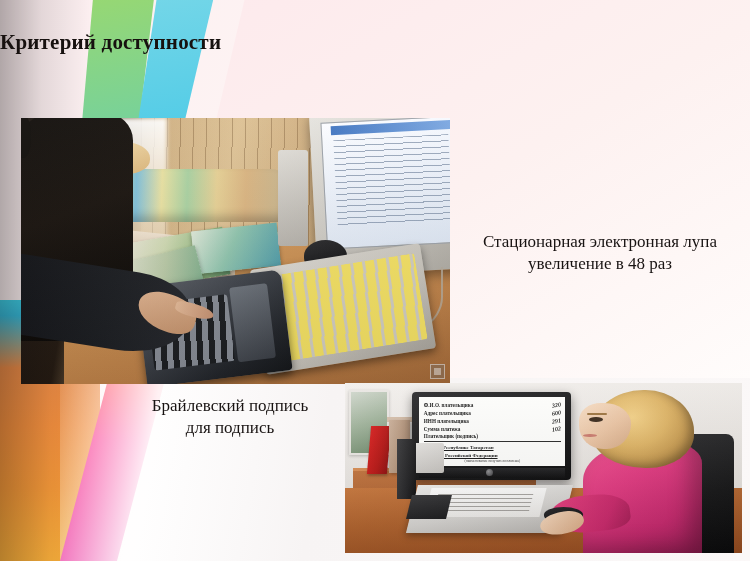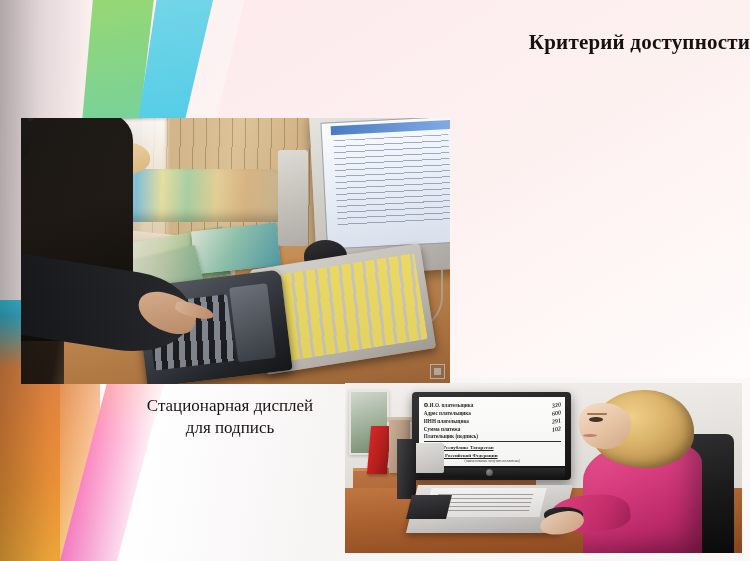--- a/index.html
+++ b/index.html
@@ -146,21 +146,21 @@
     height: 300px;
     background: linear-gradient(200deg, #ffffff 0%, #fffdfd 60%, #fdf7f7 100%);
   }
 
   
   .title {
     position: absolute;
     left: 0;
     right: 0;
     top: 30px;
-    text-align: right;
+    text-align: left;
     font-size: 21px;
     font-weight: bold;
     color: #17110f;
     letter-spacing: 0.2px;
     font-family: "Liberation Serif", "DejaVu Serif", serif;
   }
 
   
   .caption {
     position: absolute;
@@ -643,24 +643,28 @@
       <div class="pb-person-head"></div>
     </div>
     <div class="pb-arm"></div>
     <div class="pb-hand"></div>
     <div class="pb-finger"></div>
     <div class="pb-tag"></div>
     <div class="photo-grade"></div>
   </div>
 
   <div class="caption caption-braille">
-    <span class="caption-line">Стационарная дисплей</span>
+    <span class="caption-line">Брайлевский подпись</span>
     <span class="caption-line">для подпись</span>
   </div>
 
+  <div class="caption caption-magnifier">
+    <span class="caption-line">Стационарная электронная лупа</span>
+    <span class="caption-line">увеличение в 48 раз</span>
+  </div>
 
   <div class="photo photo-magnifier">
     <div class="pm-wall"></div>
     <div class="pm-frame"></div>
     <div class="pm-shelf-top"></div>
     <div class="pm-shelf"></div>
     <div class="pm-book-top"></div>
     <div class="pm-book-red"></div>
     <div class="pm-book-a"></div>
     <div class="pm-book-b"></div>

